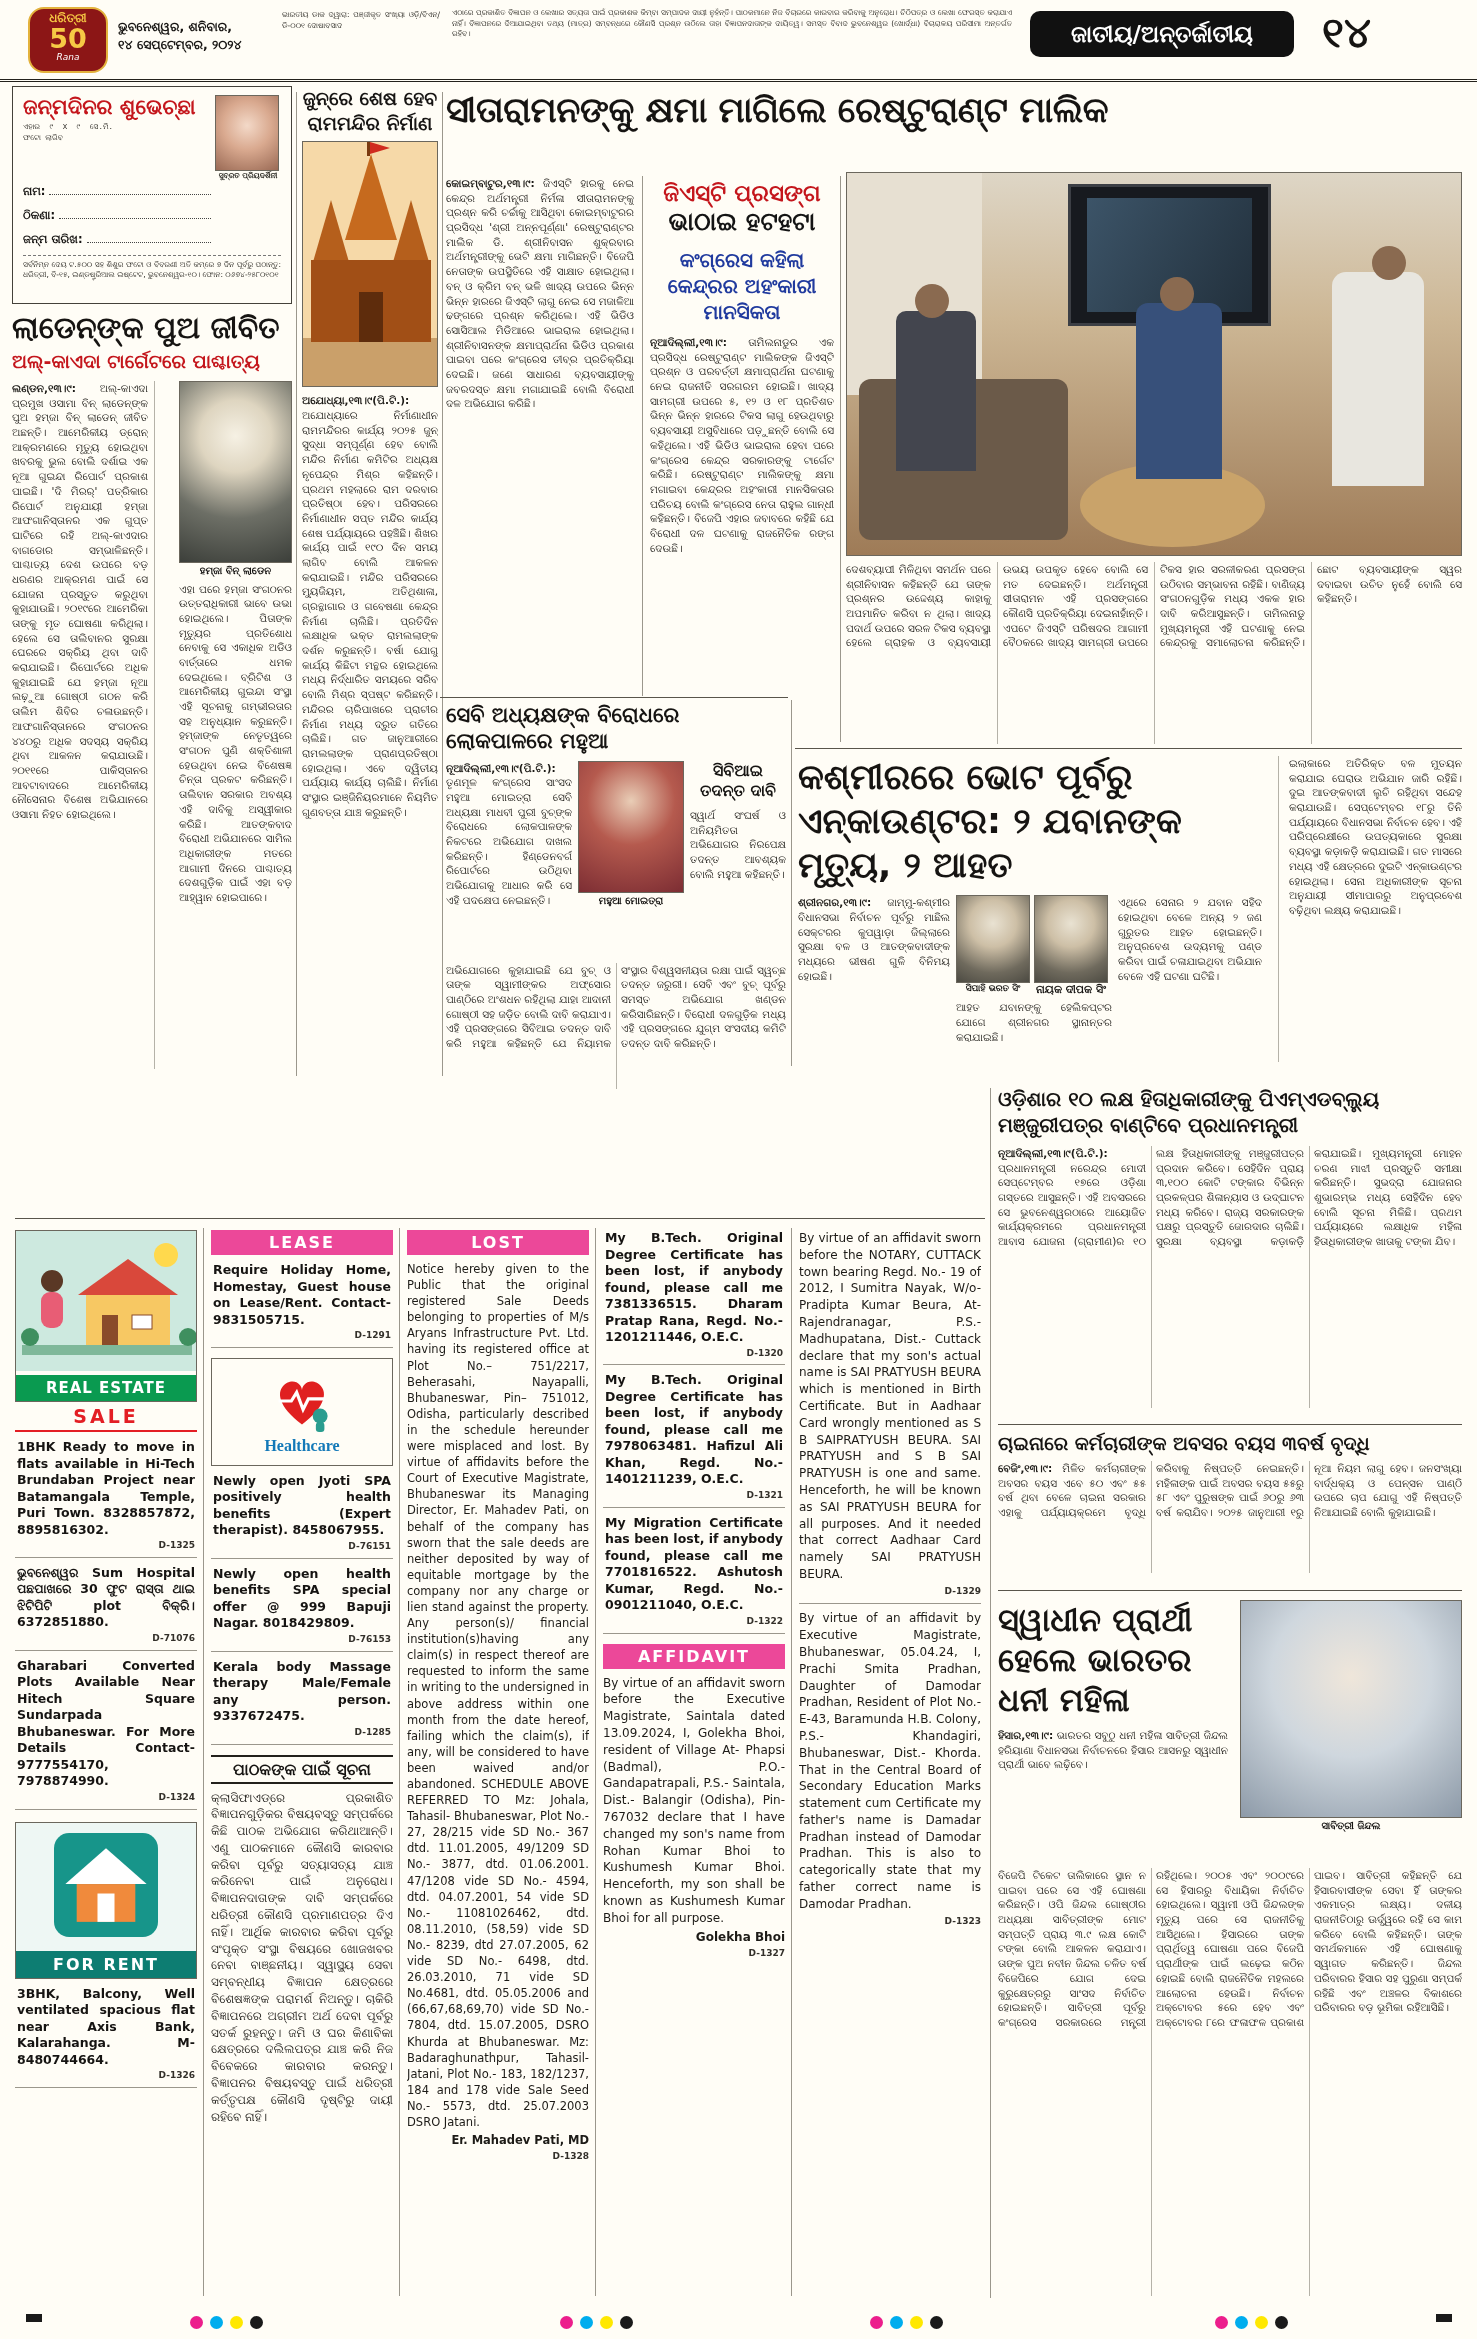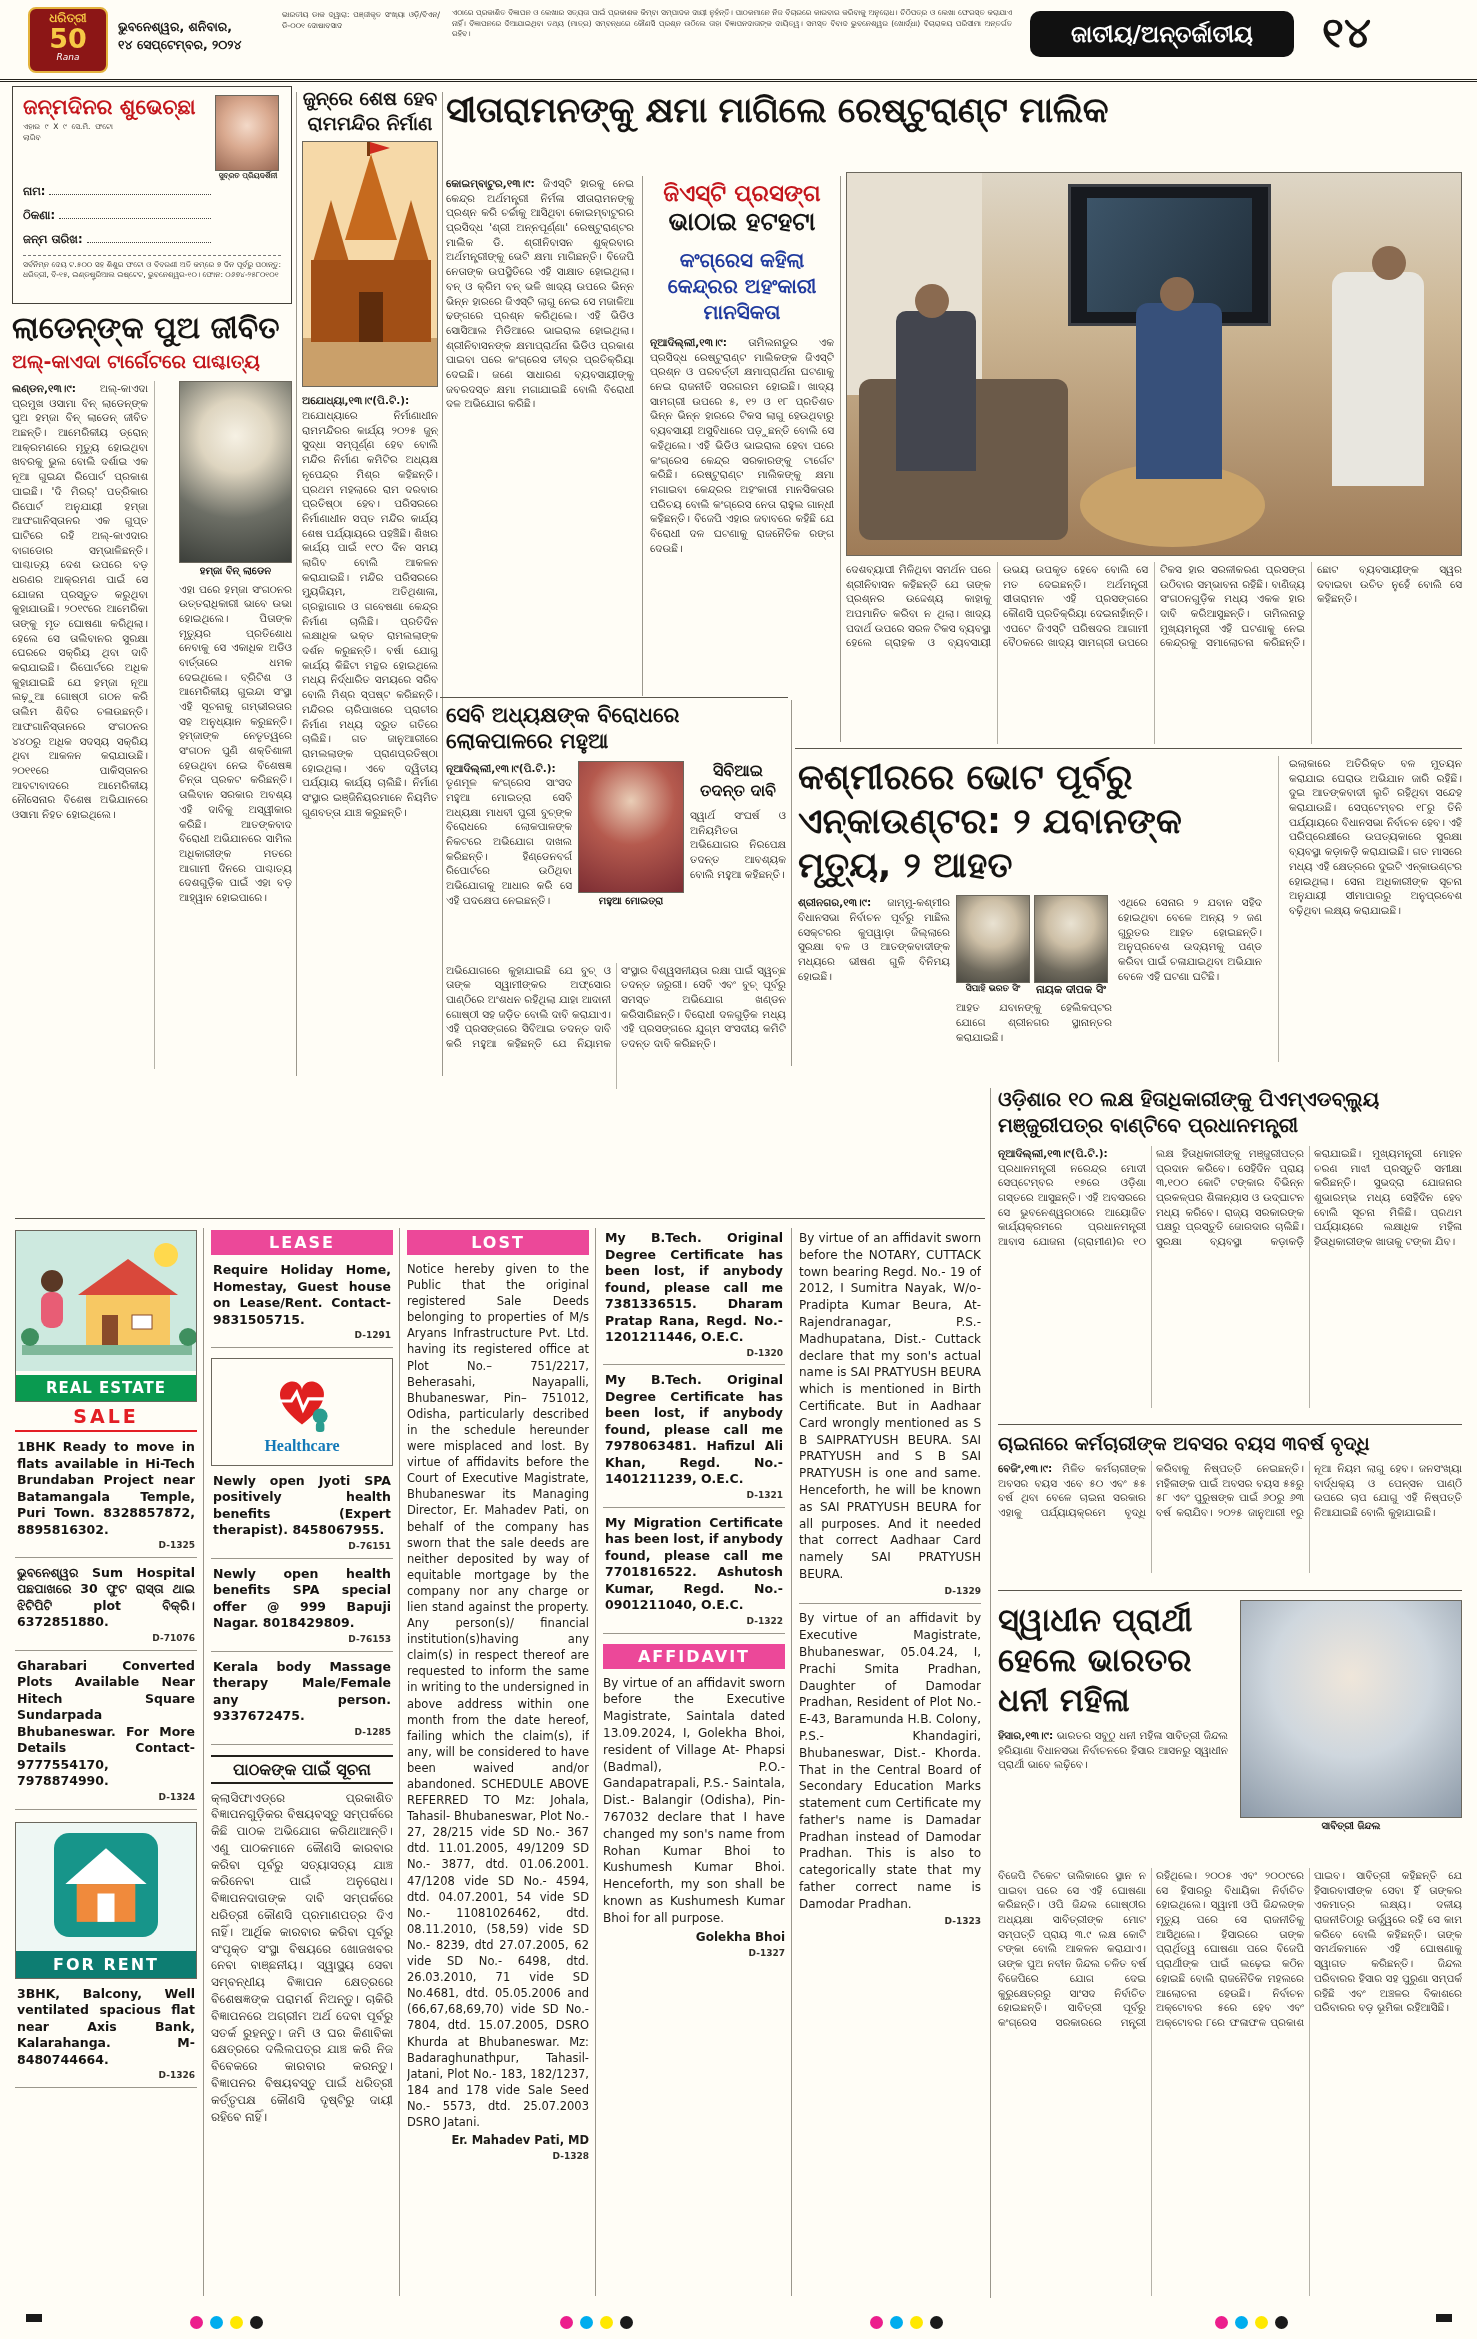--- a/index.html
+++ b/index.html
@@ -7,21 +7,21 @@
   .page { position:relative; width:1477px; height:2339px; background:#fffdf6; color:#161412; overflow:hidden; margin:0 auto; }
   .abs { position:absolute; }
   .tiny { font-size:7.5px; line-height:1.4; text-align:justify; color:#2a2822; }
   .body-txt { font-size:10.5px; line-height:1.4; text-align:justify; color:#1d1b17; overflow:hidden; }
   .body-txt b { font-weight:bold; }
   .vrule { position:absolute; width:1px; background:#9b978c; }
   .hrule { position:absolute; height:1px; background:#59554b; }
 
   
   .masthead { border-bottom:3px double #23211c; background:#fffdf6; }
-  .logo-box { background:#8c1616; border:2px solid #e3b23c; border-radius:8px; text-align:center; padding-top:2px; }
+  .logo-box { background:#8c1616; border:2px solid #e3b23c; border-radius:16px; text-align:center; padding-top:2px; }
   .logo-name { color:#f6c945; font-size:12px; font-weight:bold; }
   .logo-50 { color:#f6c945; font-size:27px; font-weight:bold; line-height:1; }
   .logo-years { color:#ffffff; font-size:9px; font-style:italic; }
   .ed-line { font-size:12.5px; font-weight:bold; line-height:1.45; }
   .section-pill { background:#111111; color:#ffffff; border-radius:10px; text-align:center; font-weight:bold; font-size:23px; line-height:46px; }
   .page-num { font-size:42px; font-weight:bold; }
 
   
   .hl-xl { font-size:35px; font-weight:bold; letter-spacing:-0.5px; }
   .hl-lg { font-size:30px; font-weight:bold; }
@@ -113,21 +113,21 @@
   <div class="vrule" style="left:642px;top:176px;height:520px;"></div>
   <div class="vrule" style="left:840px;top:176px;height:566px;"></div>
   <div class="vrule" style="left:791px;top:700px;height:366px;"></div>
   <div class="hrule" style="left:795px;top:748px;width:667px;"></div>
   <div class="hrule" style="left:440px;top:697px;width:348px;"></div>
 
   <section class="abs bday" style="left:12px;top:86px;width:280px;height:218px;">
     <div style="display:flex;">
       <div style="flex:1;">
         <div class="bday-title">ଜନ୍ମଦିନର ଶୁଭେଚ୍ଛା</div>
-        <div class="tiny" style="width:90px;margin-top:3px;">ଏହାର ୯ X ୯ ସେ.ମି. ଫଟୋ ଲାଗିବ</div>
+        <div class="tiny" style="width:90px;margin-top:3px;font-family:Liberation Mono, monospace;">ଏହାର ୯ X ୯ ସେ.ମି. ଫଟୋ ଲାଗିବ</div>
       </div>
       <figure style="width:66px;">
         <div class="photo photo-baby" style="width:64px;height:76px;"></div>
         <figcaption class="tiny" style="text-align:center;font-weight:bold;">ସୁବ୍ରତ ପ୍ରିୟଦର୍ଶିନୀ</figcaption>
       </figure>
     </div>
     <div class="bd-field" style="margin-top:2px;">
       <span class="bd-label">ନାମ:</span>
         <span class="bd-dots"></span>
     </div>

